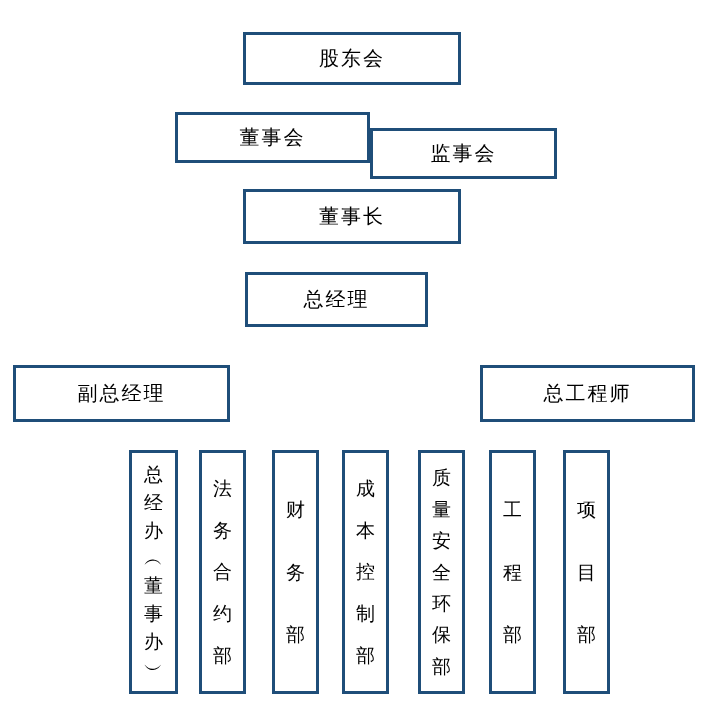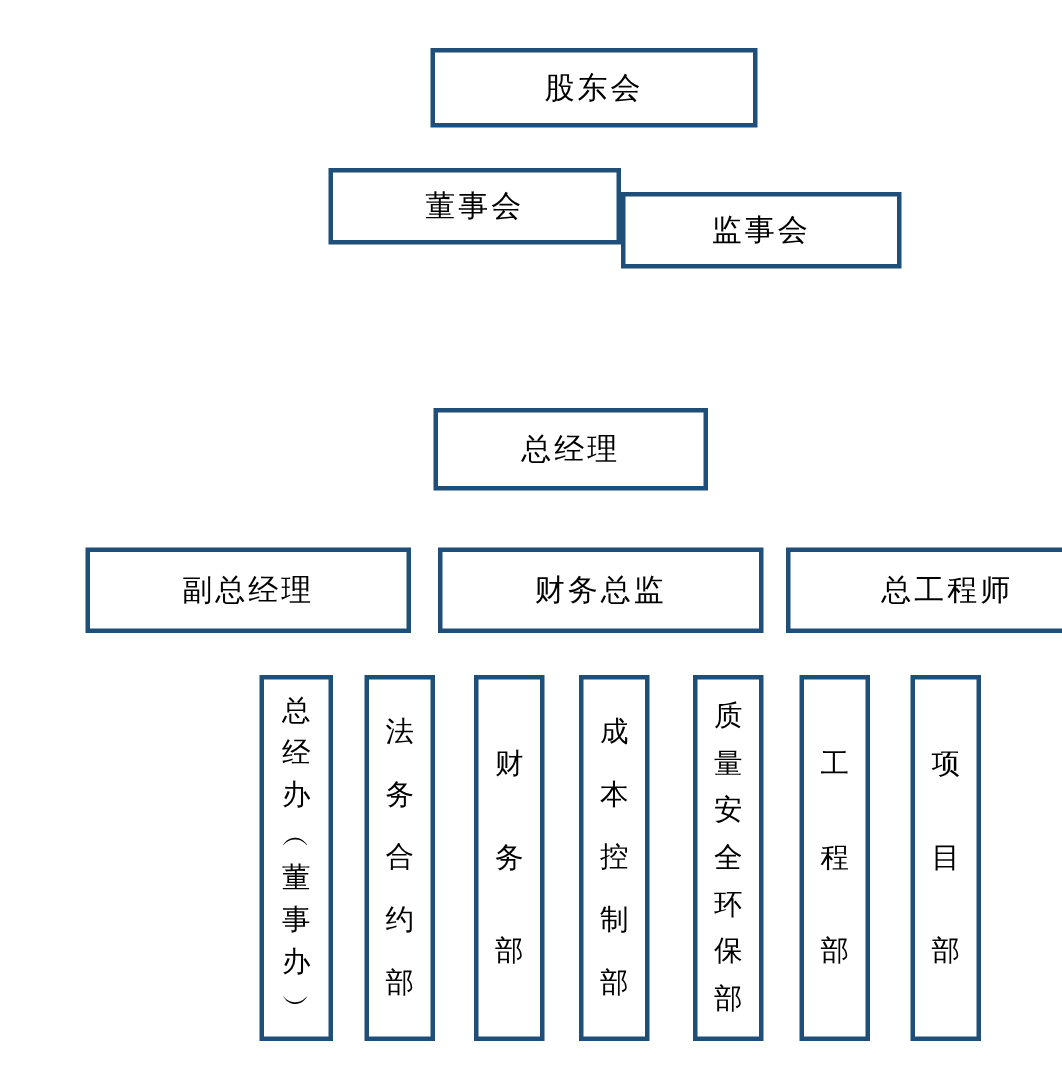--- a/index.html
+++ b/index.html
@@ -25,21 +25,20 @@
     box-sizing:border-box;
     border:3px solid var(--border-color);
     background:var(--page-bg);
     color:var(--text-color);
     display:flex;
     align-items:center;
     justify-content:center;
     font-size:20px;
     letter-spacing:2px;
     white-space:nowrap;
-    margin-left:44px;
   }
   .vnode{
     flex-direction:column;
     justify-content:space-evenly;
     letter-spacing:0;
     white-space:normal;
     padding:3px 0;
     font-size:19px;
     line-height:1;
   }
@@ -51,25 +50,25 @@
 </head>
 <body>
 
 <div class="canvas">
 
   <div class="node" style="left:243px;top:32px;width:218px;height:53px">股东会</div>
 
   <div class="node" style="left:175px;top:112px;width:195px;height:51px">董事会</div>
   <div class="node" style="left:370px;top:128px;width:187px;height:51px">监事会</div>
 
+  <div class="node" style="left:243px;top:189px;width:218px;height:55px">董事长</div>
 
   <div class="node" style="left:245px;top:272px;width:183px;height:55px">总经理</div>
 
   <div class="node" style="left:13px;top:365px;width:217px;height:57px">副总经理</div>
-  <div class="node" style="left:248px;top:365px;width:217px;height:57px">财务总监</div>
   <div class="node" style="left:480px;top:365px;width:215px;height:57px">总工程师</div>
 
   <div class="node vnode" style="left:129px;top:450px;width:49px;height:244px">
       <span>总</span>
       <span>经</span>
       <span>办</span>
       <span>︵</span>
       <span>董</span>
       <span>事</span>
       <span>办</span>

